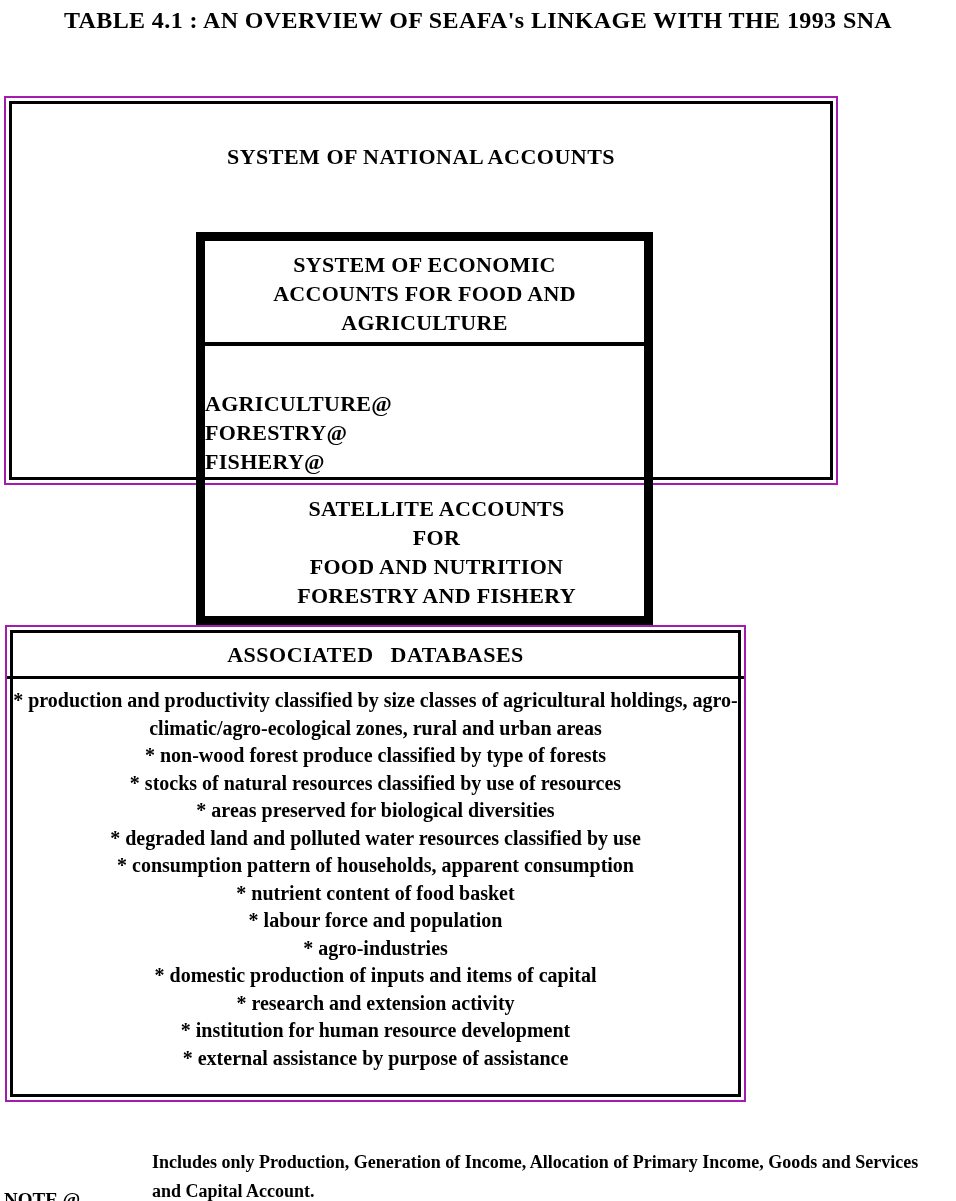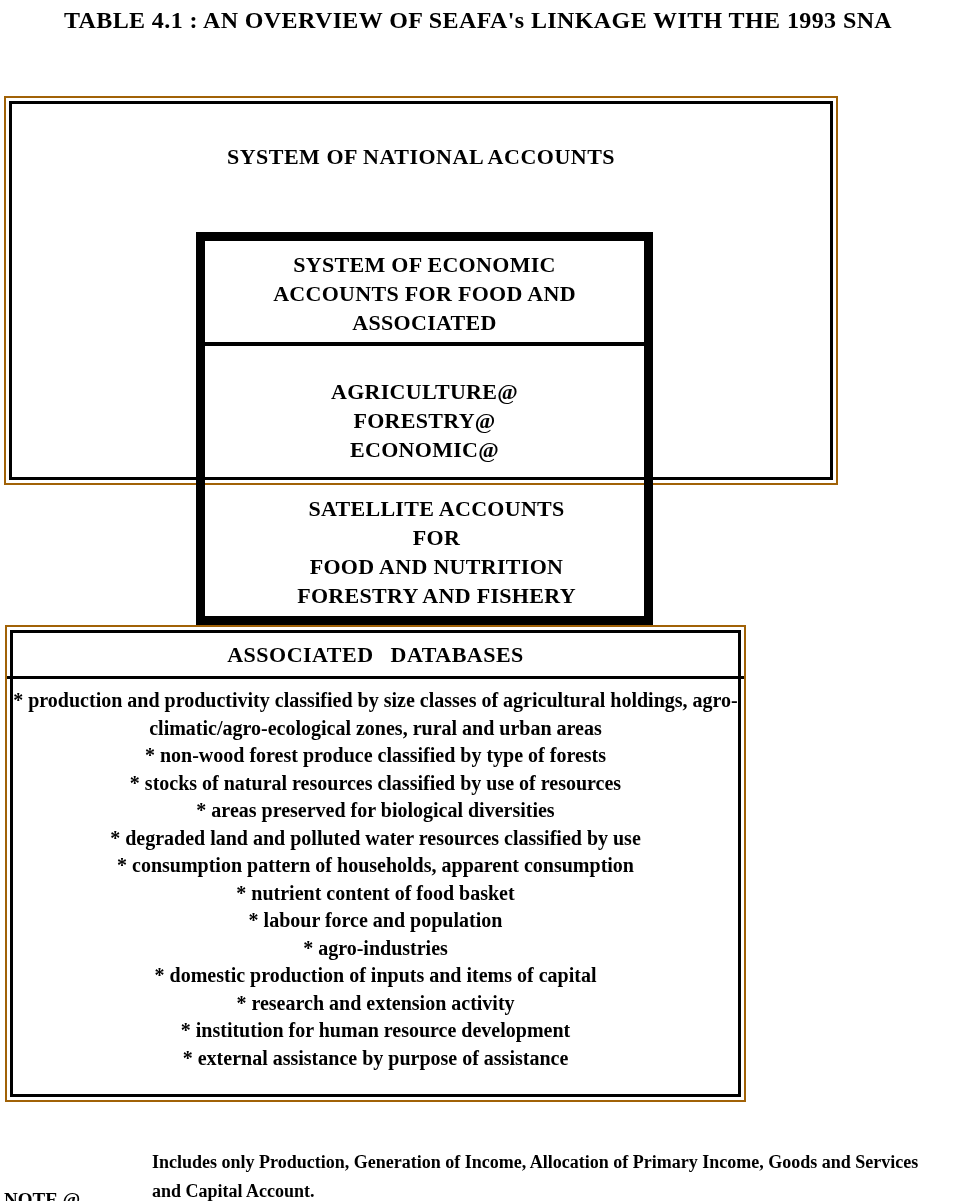--- a/index.html
+++ b/index.html
@@ -21,21 +21,21 @@
     text-align: center;
     font-size: 24px;
     letter-spacing: 0.4px;
     white-space: nowrap;
   }
 
   
   .double-box {
     position: absolute;
     box-sizing: border-box;
-    border: 2px solid #a16207;
+    border: 2px solid #a21caf;
     box-shadow: inset 0 0 0 3px #fff, inset 0 0 0 6px #000;
     background: transparent;
   }
 
   .sna-box { left: 4px; top: 96px; width: 834px; height: 389px; }
   .sna-heading {
     position: absolute;
     top: 46px; left: 0;
     width: 100%;
     text-align: center;
@@ -61,22 +61,22 @@
     letter-spacing: 0.3px;
   }
   .seafa-divider {
     position: absolute;
     top: 101px; left: 0;
     width: 100%; height: 4px;
     background: #000;
   }
   .seafa-accounts {
     position: absolute;
-    top: 136px; left: 0; width: 100%;
-    text-align: center;
+    top: 148px; left: 0; width: 100%;
+    text-align: left;
     font-size: 22px;
     line-height: 29px;
     letter-spacing: 0.3px;
     font-family: Liberation Serif, serif;
   }
   .satellite-block {
     position: absolute;
     top: 253px; left: 12px; width: 100%;
     text-align: center;
     font-size: 22px;
@@ -137,27 +137,27 @@
   <div class="title">TABLE 4.1 : AN OVERVIEW OF SEAFA's LINKAGE WITH THE 1993 SNA</div>
 
   <div class="double-box sna-box">
     <div class="sna-heading">SYSTEM OF NATIONAL ACCOUNTS</div>
   </div>
 
   <div class="seafa-box">
     <div class="seafa-heading">
       <div>SYSTEM OF ECONOMIC</div>
       <div>ACCOUNTS FOR FOOD AND</div>
-      <div>ASSOCIATED</div>
+      <div>AGRICULTURE</div>
     </div>
     <div class="seafa-divider"></div>
     <div class="seafa-accounts">
       <div>AGRICULTURE@</div>
       <div>FORESTRY@</div>
-      <div>ECONOMIC@</div>
+      <div>FISHERY@</div>
     </div>
     <div class="satellite-block">
       <div>SATELLITE ACCOUNTS</div>
       <div>FOR</div>
       <div>FOOD AND NUTRITION</div>
       <div>FORESTRY AND FISHERY</div>
     </div>
   </div>
 
   <div class="double-box db-box">

